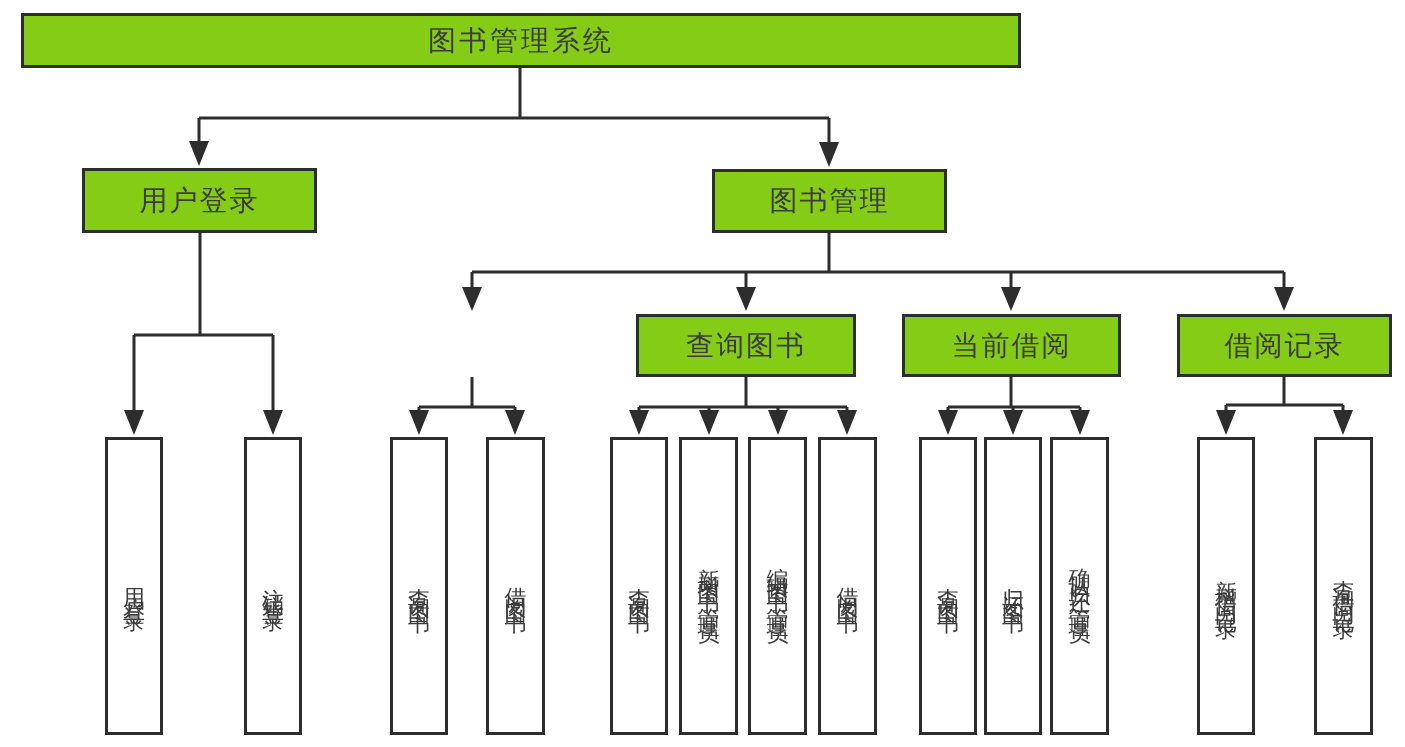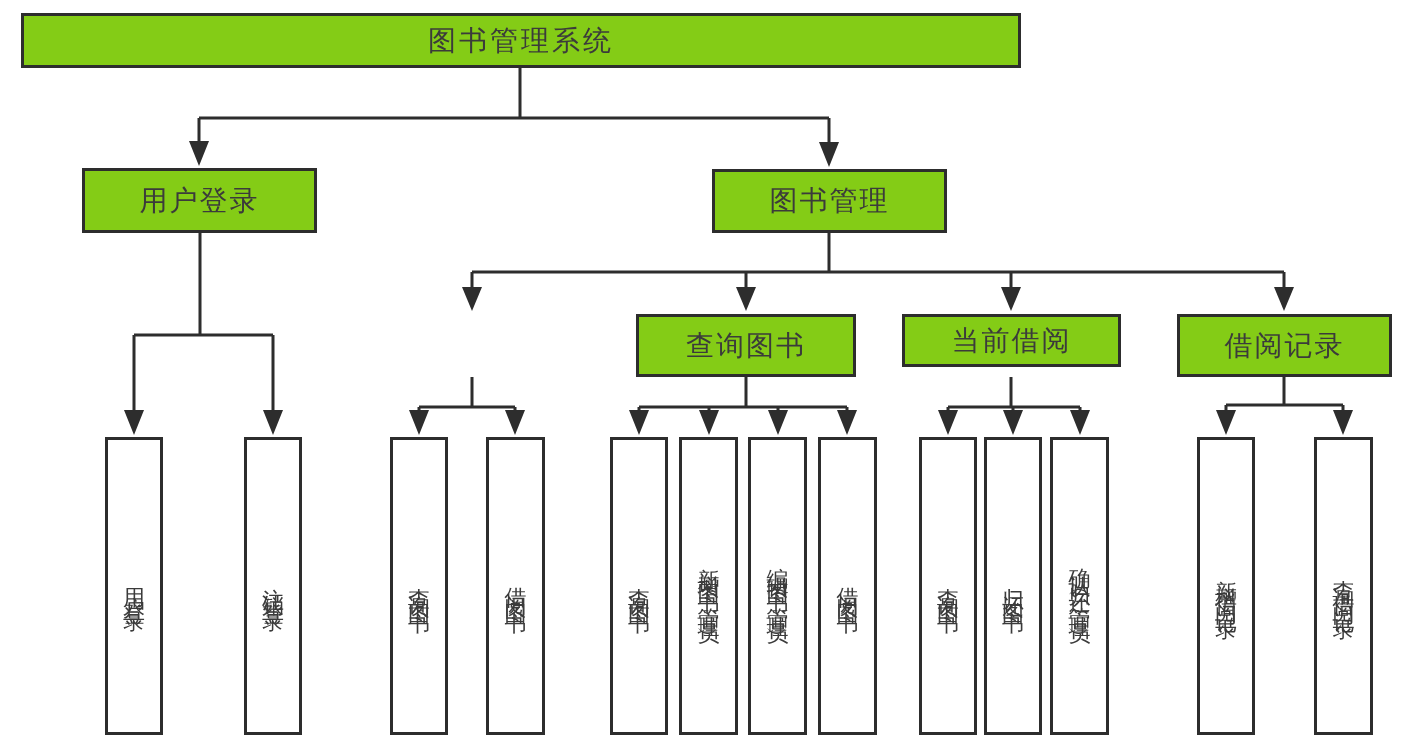--- a/index.html
+++ b/index.html
@@ -87,21 +87,21 @@
       <polygon points="1333,410 1353,410 1343,435"></polygon>
     </g>
   </svg>
 
   <div class="node root" style="left:21px;top:13px;width:1000px;height:55px;">图书管理系统</div>
 
   <div class="node" style="left:82px;top:168px;width:235px;height:65px;">用户登录</div>
   <div class="node" style="left:712px;top:169px;width:235px;height:64px;text-align:center;">图书管理</div>
 
   <div class="node" style="left:636px;top:314px;width:220px;height:63px;">查询图书</div>
-  <div class="node" style="left:902px;top:314px;width:219px;height:53px;font-family:Liberation Mono, monospace;">当前借阅</div>
+  <div class="node" style="left:902px;top:314px;width:219px;height:63px;font-family:Liberation Mono, monospace;">当前借阅</div>
   <div class="node" style="left:1177px;top:314px;width:215px;height:63px;">借阅记录</div>
 
   <div class="leaf" style="left:105px;top:437px;width:58px;height:298px;">
     <span class="vtext">用户登录</span>
   </div>
   <div class="leaf" style="left:244px;top:437px;width:58px;height:298px;">
     <span class="vtext">注销登录</span>
   </div>
   <div class="leaf" style="left:390px;top:437px;width:58px;height:298px;">
     <span class="vtext">查询图书</span>

